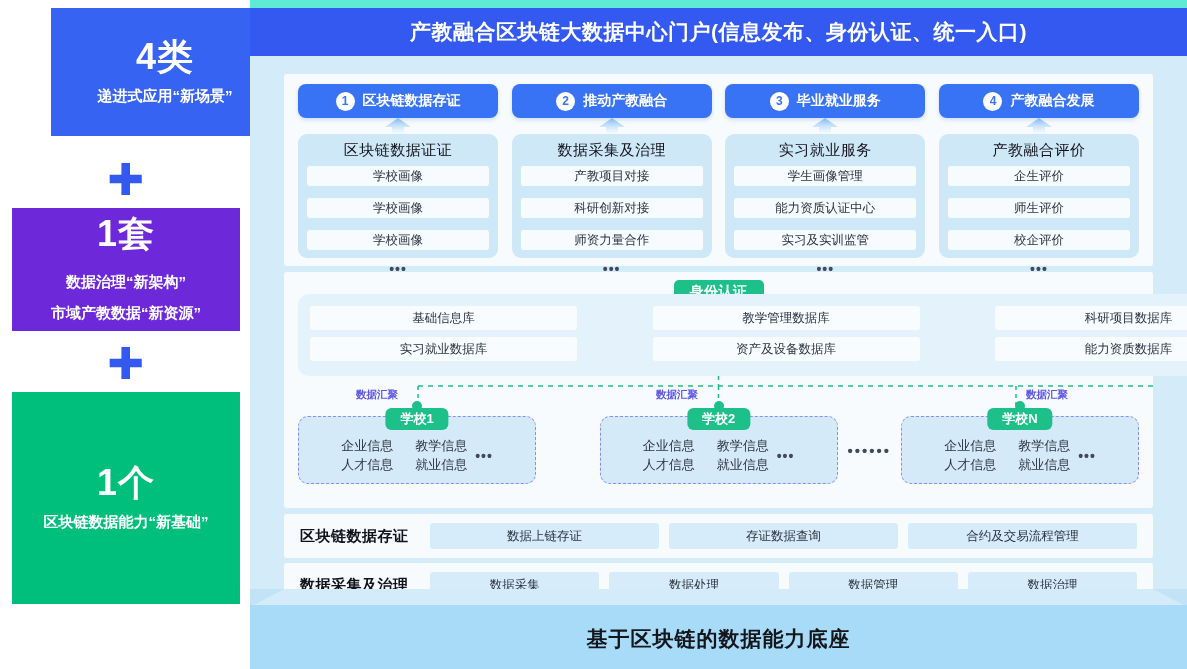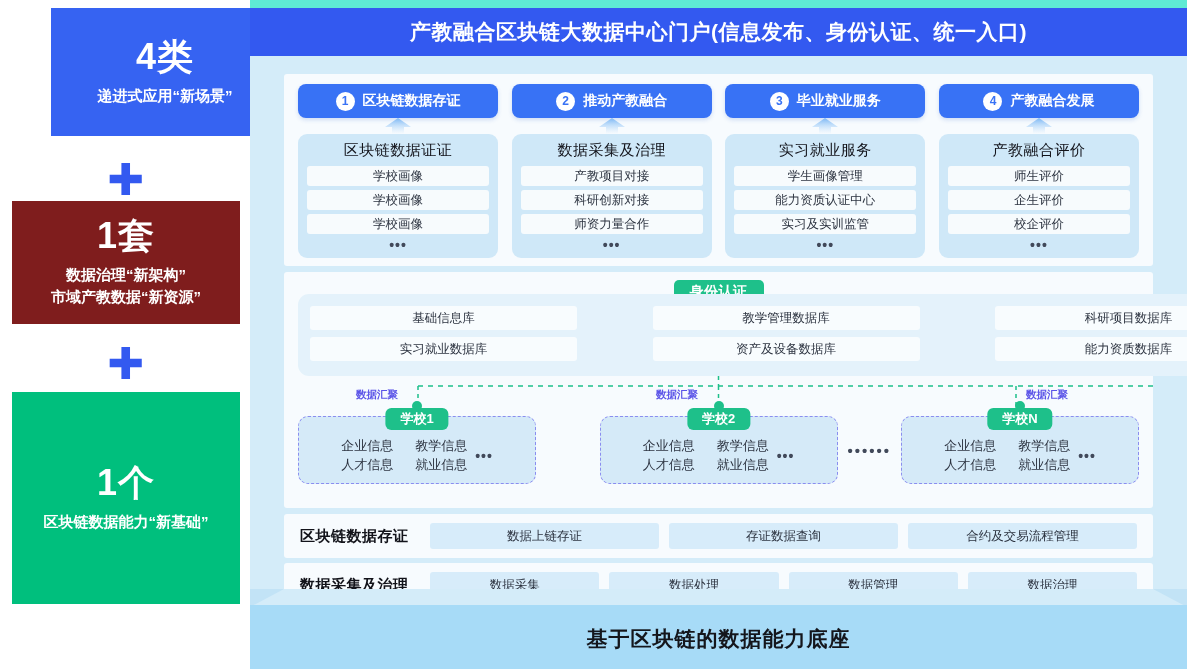--- a/index.html
+++ b/index.html
@@ -18,21 +18,21 @@
     display: flex; flex-direction: column;
     align-items: center; justify-content: center;
     color: #ffffff; text-align: center;
   }
   .rail-card .big {
     font-size: 36px; font-weight: bold; letter-spacing: 1px;
     line-height: 1.1; margin-bottom: 8px;
   }
   .rail-card .sub { font-size: 15px; font-weight: bold; line-height: 1.5; }
   #rail-card-0 { top: 8px;   height: 128px; background: #3663f2; margin-left: 39px; }
-  #rail-card-1 { top: 201px; height: 123px; background: #7f1d1d; }
+  #rail-card-1 { top: 208px; height: 123px; background: #6d28d9; gap: 9px; }
   #rail-card-2 { top: 392px; height: 212px; background: #00bf7d; }
   .rail-plus {
     position: absolute; left: 0; width: 228px; text-align: center;
     color: #3359f0; font-size: 44px; font-weight: bold; line-height: 1;
   }
   #rail-plus-0 { top: 158px; }
   #rail-plus-1 { top: 342px; }
 
   
   .main { position: absolute; left: 250px; top: 0; width: 937px; height: 669px;
@@ -83,21 +83,21 @@
     width: 200px; height: 124px; background: #cfe8f8; border-radius: 9px;
     padding: 7px 9px 0 9px;
   }
   .card-title {
     text-align: center; font-size: 15px; font-weight: normal;
     color: #12131a; margin-bottom: 6px; letter-spacing: .5px;
   }
   .card-item {
     height: 20px; background: #f7fbfd; border-radius: 3px;
     display: flex; align-items: center; justify-content: center;
-    font-size: 12.5px; color: #2c3340; margin-bottom: 4px;
+    font-size: 12.5px; color: #2c3340; margin-bottom: 12px;
   }
   .card-dots { text-align: center; font-size: 14px; font-weight: bold;
                color: #41495a; letter-spacing: 1px; line-height: 14px; }
 
   
   .bureau-wrap { position: absolute; left: 0; top: 8px; width: 869px;
                  display: flex; justify-content: center; }
   .bureau-chip {
     background: #1ec08a; color: #ffffff; font-size: 14px; font-weight: bold;
     border-radius: 5px; padding: 3px 16px; letter-spacing: .5px;
@@ -274,22 +274,22 @@
           <div class="card">
             <div class="card-title">实习就业服务</div>
             <div class="card-item">学生画像管理</div>
             <div class="card-item">能力资质认证中心</div>
             <div class="card-item">实习及实训监管</div>
             <div class="card-dots">•••</div>
           </div>
 
           <div class="card">
             <div class="card-title">产教融合评价</div>
+            <div class="card-item">企生评价</div>
             <div class="card-item">师生评价</div>
-            <div class="card-item">企生评价</div>
             <div class="card-item">校企评价</div>
             <div class="card-dots">•••</div>
           </div>
         </div>
       </div>
 
       <div class="sec" id="sec-data">
 
         <div class="bureau-wrap">
           <div class="bureau-chip">身份认证</div>

